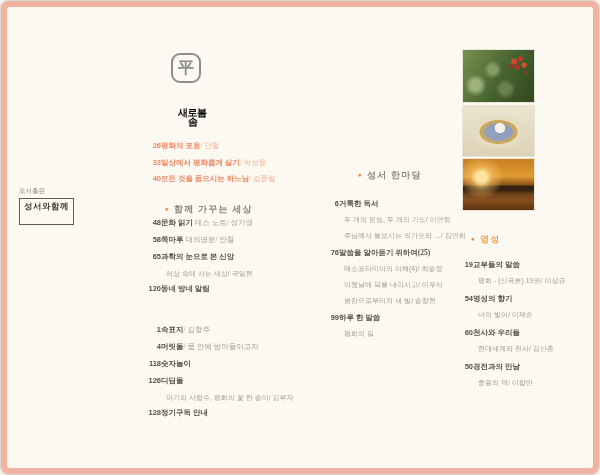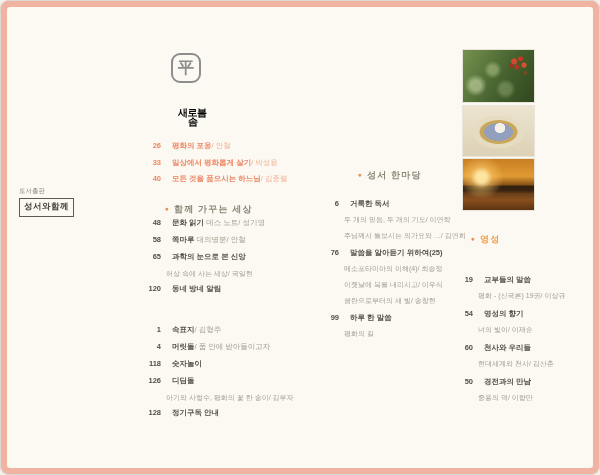--- a/index.html
+++ b/index.html
@@ -5,36 +5,36 @@
   html,body{margin:0;padding:0;width:600px;height:475px;overflow:hidden;
     background:#f3f1ea;font-family:"Liberation Sans","DejaVu Sans",sans-serif;}
   .frame{position:absolute;inset:0;background:#f0b2a1;border-radius:9px;
     box-shadow:0 0 0 1px #dcd9d2 inset;}
   .page{position:absolute;inset:7px;background:#fbf9f2;border-radius:3px;}
   .abs{position:absolute;}
 
   
   .colophon{left:12px;top:180px;width:120px;color:#8d8779;}
   .imprint-label{font-size:6.5px;line-height:8px;}
-  .imprint-box{display:inline-block;margin:2px 0 3px 0;padding:2px 4px 3px 4px;
+  .imprint-box{display:inline-block;margin:2px 0 3px 0;padding:2px 4px 11px 4px;
     border:1px solid #5f5b53;color:#44403a;font-weight:bold;font-size:8.5px;letter-spacing:.5px;}
   .cline{font-size:6.4px;line-height:9.2px;white-space:pre-wrap;}
 
   
   .stamp{left:164px;top:46px;width:26px;height:26px;border:2.5px solid #8d8d8d;
     border-radius:9px;color:#8d8d8d;display:flex;align-items:center;justify-content:center;
     font-size:16px;font-weight:bold;}
   .logo{left:171px;top:101px;color:#000000;font-weight:bold;}
   .logo .l1{font-size:10px;letter-spacing:-.5px;line-height:10px;}
   .logo .l2{font-size:10px;line-height:10px;margin-left:10px;margin-top:-1px;}
 
   
   .row{display:flex;align-items:flex-start;}
   .no{font-weight:bold;text-align:right;flex:none;}
-  .tx{margin-left:11px;}
+  .tx{margin-left:0;font-family:Liberation Serif, serif;}
   .t{font-weight:bold;}
   .sub{color:#a39c8e;font-weight:normal;}
 
   
   .featured{left:128px;top:134px;width:190px;}
   .featured .row{margin-bottom:7.5px;font-size:7.5px;line-height:9px;color:#ee8562;}
   .featured .no{width:26px;color:#ee8562;}
   .featured .r{color:#f3b096;}
 
   
@@ -49,21 +49,21 @@
   .clist .r{color:#a39c8e;font-weight:normal;}
   .clist .sub{margin:4.5px 0 7px 31px;font-size:7px;line-height:8px;}
 
   
   .plist{font-size:7.5px;color:#534f48;}
   .plist .item{margin-bottom:8px;}
   .plist .sub{margin-top:7px;font-size:7px;line-height:8px;}
   .blist{left:316px;top:192px;width:145px;}
   .blist .no{width:16px;}
   .blist .sub{margin-left:21px;}
-  .slist{left:452px;top:268px;width:140px;}
+  .slist{left:452px;top:253px;width:140px;}
   .slist .no{width:14px;}
   .slist .sub{margin-left:19px;}
   .slist .item{margin-bottom:9px;}
 
   
   .photo{left:456px;width:71px;box-shadow:0 0 0 1px #e9e5da;}
   .photo-berries{top:43px;height:52px;background:
     radial-gradient(circle at 72% 22%, #cf4a2e 0 2.5px, transparent 3.5px),
     radial-gradient(circle at 81% 17%, #c23a24 0 2px, transparent 3px),
     radial-gradient(circle at 86% 29%, #d5502f 0 2.2px, transparent 3px),

